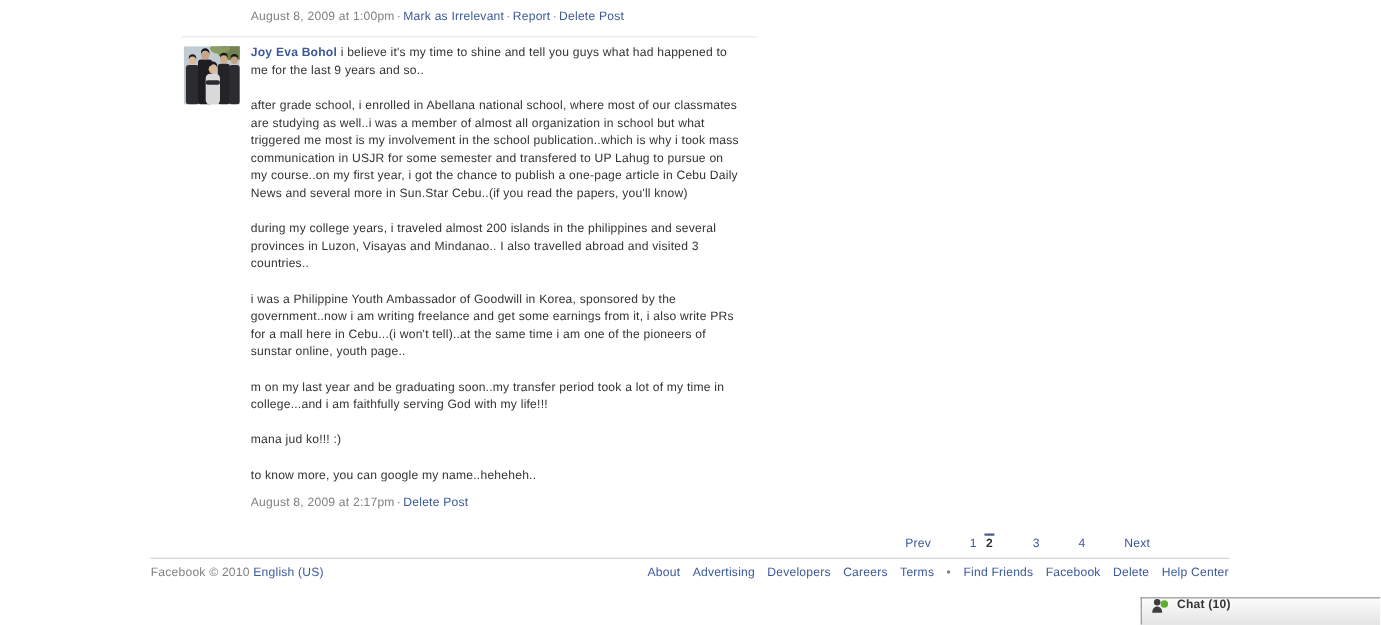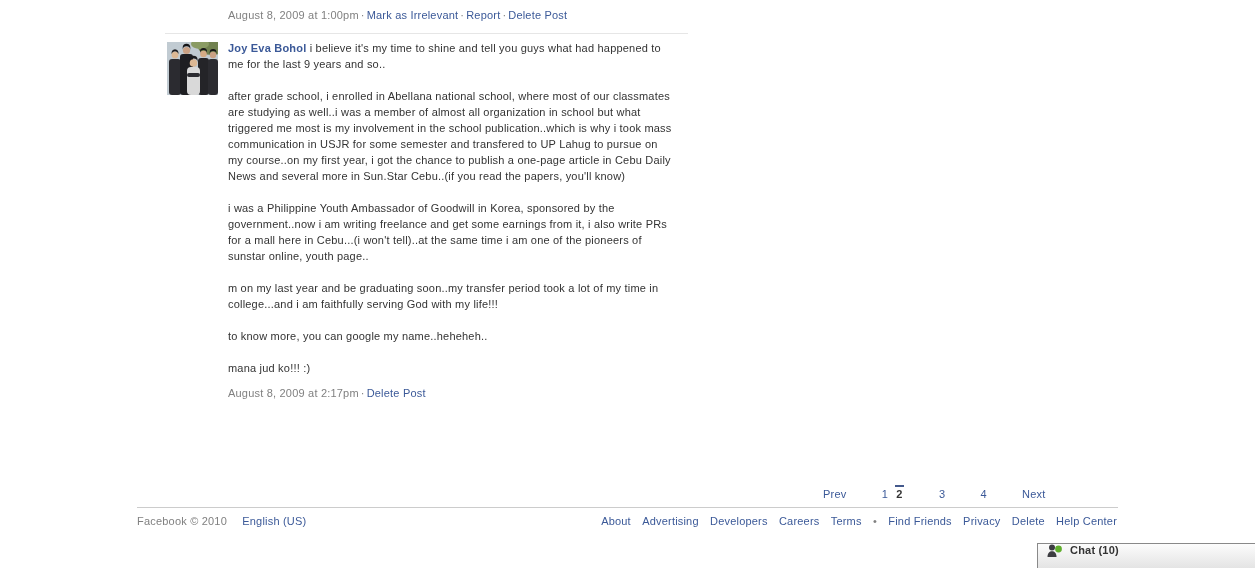--- a/index.html
+++ b/index.html
@@ -32,21 +32,21 @@
 
   .pagination { position:absolute; left:795px; top:485px; white-space:nowrap; color:#3b5998; }
   .pagination a { margin-right:4px;margin-left:28px; }
   .page-current {
     display:inline-block; font-weight:bold; color:#333;
     border-top:2px solid #44598c; padding:1px 1px 0; margin-right:4px; cursor:pointer;
   }
 
   .footer-divider { position:absolute; left:137px; top:507px; width:981px; height:1px; background:#cccccc; }
   .footer-left { position:absolute; left:137px; top:515px; white-space:nowrap; }
-  .footer-left .lang { margin-left:12px; }
+  .footer-left .lang { }
   .footer-links { position:absolute; right:138px; top:515px; white-space:nowrap; text-align:right; }
   .footer-links a { margin-left:8px; }
   .footer-links .bullet { color:#808080; margin-left:8px; }
 
   .chat-bar {
     position:absolute; left:1037px; top:543px; right:0; height:26px;
     border:1px solid #898989; border-right:none;
     background:linear-gradient(#fcfcfc,#e4e4e4);
     display:flex; align-items:flex-start; padding-left:9px; cursor:pointer;
   }
@@ -86,24 +86,25 @@
       <rect x="20" y="25" width="13" height="28" rx="4" fill="#d9d9d9"></rect>
       <circle cx="26.5" cy="21" r="3.8" fill="#dcb894"></circle>
       <path d="M22.4 20.5 a4 4 0 0 1 8.2 0 l0 -2.6 a4 4 0 0 0 -8.2 0 z" fill="#1c1c1f"></path>
       <rect x="20" y="31" width="13" height="4" rx="2" fill="#2b2b30"></rect>
     </svg>
   </div>
 
   <div class="comment-body">
     <p><a class="author">Joy Eva Bohol</a> <span>i believe it's my time to shine and tell you guys what had happened to me for the last 9 years and so..</span></p>
     <p>after grade school, i enrolled in Abellana national school, where most of our classmates are studying as well..i was a member of almost all organization in school but what triggered me most is my involvement in the school publication..which is why i took mass communication in USJR for some semester and transfered to UP Lahug to pursue on my course..on my first year, i got the chance to publish a one-page article in Cebu Daily News and several more in Sun.Star Cebu..(if you read the papers, you'll know)</p>
+    <p>during my college years, i traveled almost 200 islands in the philippines and several provinces in Luzon, Visayas and Mindanao.. I also travelled abroad and visited 3 countries..</p>
     <p>i was a Philippine Youth Ambassador of Goodwill in Korea, sponsored by the government..now i am writing freelance and get some earnings from it, i also write PRs for a mall here in Cebu...(i won't tell)..at the same time i am one of the pioneers of sunstar online, youth page..</p>
     <p>m on my last year and be graduating soon..my transfer period took a lot of my time in college...and i am faithfully serving God with my life!!!</p>
+    <p>mana jud ko!!! :)</p>
     <p>to know more, you can google my name..heheheh..</p>
-    <p>mana jud ko!!! :)</p>
     <div class="meta-row-2">
       <span class="gray">August 8, 2009 at 2:17pm</span><span class="sep">·</span><a class="link">Delete Post</a>
     </div>
   </div>
 
   <div class="pagination">
     <a class="link">Prev</a>
     <a class="link">1</a>
     <span class="page-current">2</span>
     <a class="link">3</a>
@@ -119,21 +120,21 @@
   </div>
 
   <div class="footer-links">
     <a class="link">About</a>
     <a class="link">Advertising</a>
     <a class="link">Developers</a>
     <a class="link">Careers</a>
     <a class="link">Terms</a>
     <span class="bullet">•</span>
     <a class="link">Find Friends</a>
-    <a class="link">Privacy</a>
+    <a class="link">Facebook</a>
     <a class="link">Delete</a>
     <a class="link">Help Center</a>
   </div>
 
   <div class="chat-bar">
     <span class="chat-icon">
       <svg width="17" height="14" viewBox="0 0 17 14">
         <circle cx="5" cy="3.5" r="3" fill="#3d3d42"></circle>
         <path d="M0.5 13 C0.5 9.2 2.5 7.3 5 7.3 C7.5 7.3 9.5 9.2 9.5 13 Z" fill="#3d3d42"></path>
         <circle cx="11.5" cy="5" r="3.4" fill="#5fae2c"></circle>

